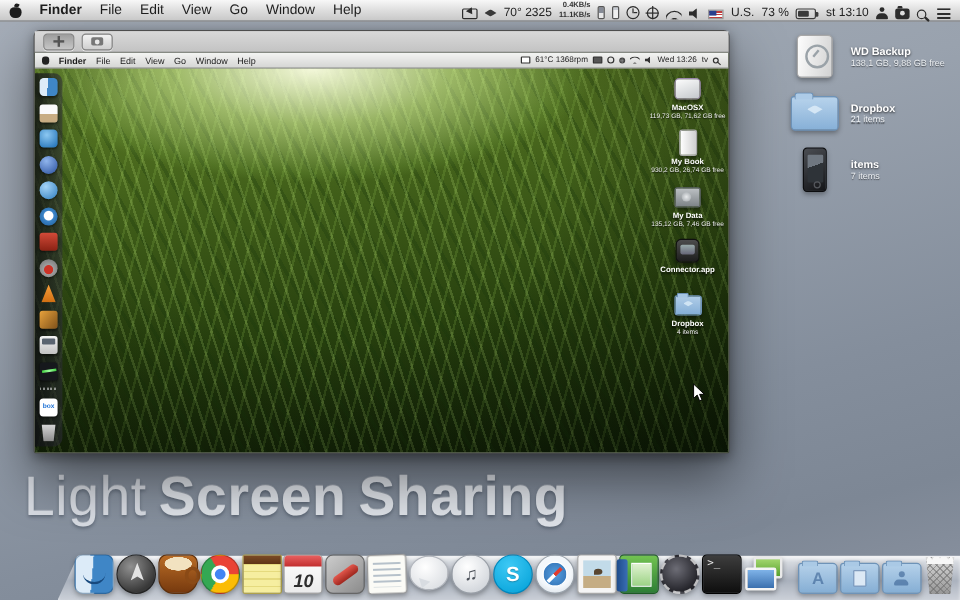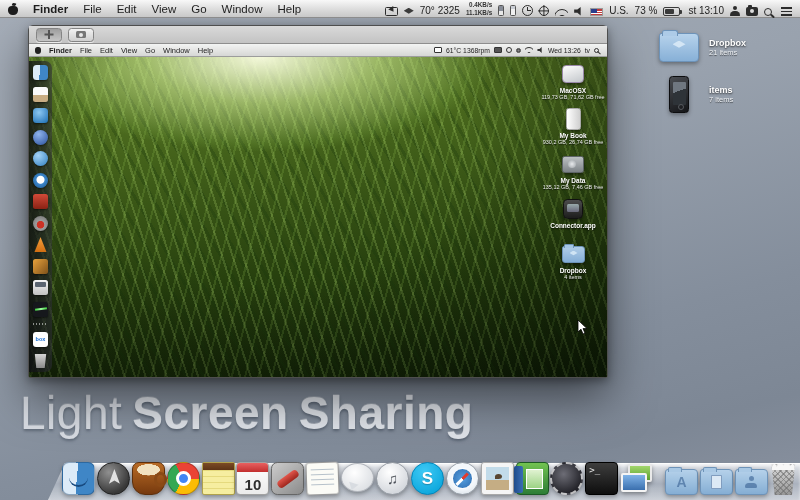--- a/index.html
+++ b/index.html
@@ -189,21 +189,21 @@
   .i-finder { background:linear-gradient(95deg,#dcebf8 0 45%,#3f86c6 45%); border-radius:7px; border:1px solid rgba(20,60,100,.4); }
   .i-finder::after { content:""; position:absolute; left:6px; right:6px; bottom:7px; height:10px; border-bottom:2.5px solid #17497e; border-radius:0 0 12px 12px; }
   .i-launchpad { border-radius:50%; background:radial-gradient(circle at 35% 30%,#909090,#383838 72%); border:1px solid #222; }
   .i-launchpad::after { content:""; position:absolute; left:11px; top:6px; width:11px; height:19px; background:#e3e3e3; clip-path:polygon(50% 0,100% 78%,50% 60%,0 78%); }
   .i-coffee { background:radial-gradient(ellipse 60% 30% at 50% 22%,#f2e2c0 0 60%,transparent 62%),linear-gradient(#b96c26,#76390e); border-radius:7px 7px 13px 13px; border:1px solid #5e300c; }
   .i-coffee::after { content:""; position:absolute; right:-3px; top:9px; width:7px; height:9px; border:3px solid #8a4a16; border-radius:50%; }
   .i-chrome { border-radius:50%; background:conic-gradient(from -30deg,#ea4335 0 120deg,#fbbc05 120deg 240deg,#34a853 240deg 360deg); border:1px solid rgba(0,0,0,.25); }
   .i-chrome::after { content:""; position:absolute; inset:8px; background:#4285f4; border:3.5px solid #fff; border-radius:50%; }
   .i-stickies { background:repeating-linear-gradient(0deg,#f6eea0 0 5px,#e5da7e 5px 6px); border:1px solid #b0a24c; border-radius:2px; }
   .i-stickies::before { content:""; position:absolute; top:0; left:0; right:0; height:7px; background:linear-gradient(#7c4b25,#5d3416); }
-  .i-cal { background:linear-gradient(#ffffff,#ebebeb); border:1px solid #a2a2a2; border-radius:4px; }
+  .i-cal { background:linear-gradient(#ffffff,#ebebeb); border:1px solid #a2a2a2; border-radius:4px;font-style:italic; }
   .i-cal::before { content:""; position:absolute; top:0; left:0; right:0; height:9px; background:linear-gradient(#e86060,#c22f2f); border-radius:3px 3px 0 0; }
   .cal-num { position:absolute; left:0; right:0; bottom:1px; text-align:center; font-size:15px; font-weight:bold; color:#2e2e2e; }
   .i-redtool { background:linear-gradient(140deg,#cccccc,#8b8b8b); border-radius:6.5px; border:1px solid #666; }
   .i-redtool::after { content:""; position:absolute; left:4px; top:12px; width:24px; height:8px; background:linear-gradient(#e2574c,#9e261d); border-radius:4px; transform:rotate(-36deg); }
   .i-notes { background:#fbfbf6; border:1px solid #999; border-radius:3px; transform:rotate(-2deg); }
   .i-notes::after { content:""; position:absolute; inset:5px 4px; background:repeating-linear-gradient(0deg,transparent 0 4px,#b6c1ca 4px 5px); }
   .i-msg { height:29px !important; align-self:center; background:radial-gradient(circle at 40% 32%,#ffffff,#d3d7dc); border-radius:50%; border:1px solid #b2b6bd; }
   .i-msg::after { content:""; position:absolute; left:5px; bottom:-4px; border:5px solid transparent; border-top:7px solid #d8dce1; transform:rotate(18deg); }
   .i-itunes { border-radius:50%; background:radial-gradient(circle at 40% 30%,#ffffff,#c6cbd2); border:1px solid #989ea6; display:flex; align-items:center; justify-content:center; color:#4b5058; font-size:15px; }
   .i-skype { border-radius:50%; background:radial-gradient(circle at 40% 28%,#3ec9f5,#009fd6); border:1px solid #0087bd; display:flex; align-items:center; justify-content:center; color:#fff; font-weight:bold; font-size:17px; text-shadow:0 1px 1px rgba(0,0,0,.25); }
@@ -378,20 +378,29 @@
 
       <svg class="cursor" width="11" height="15" viewBox="0 0 11 15">
         <polygon points="1,0 1,12 4,9.2 6,14 8,13.2 6,8.6 10,8.6" fill="#fff" stroke="#000" stroke-width="0.8"></polygon>
       </svg>
     </div>
   </div>
 
   <div class="dicons">
     <div class="dicon">
       <span class="dic">
+          <span class="ic-wd"></span>
+        </span>
+      <span class="dlabel">
+          <span class="dname">WD Backup</span>
+      <span class="ddetail">138,1 GB, 9,88 GB free</span>
+        </span>
+    </div>
+    <div class="dicon">
+      <span class="dic">
           <span class="ic-folder">
             <span class="dropg"></span>
           </span>
         </span>
       <span class="dlabel">
           <span class="dname">Dropbox</span>
       <span class="ddetail">21 items</span>
         </span>
     </div>
     <div class="dicon">

